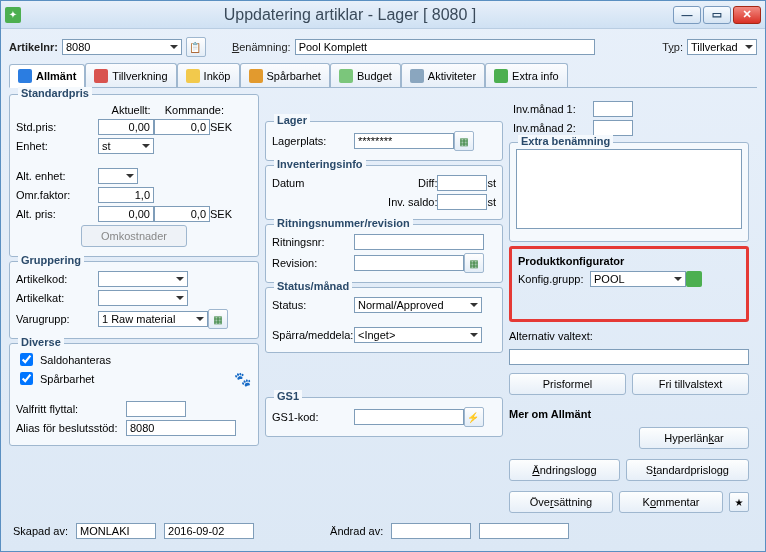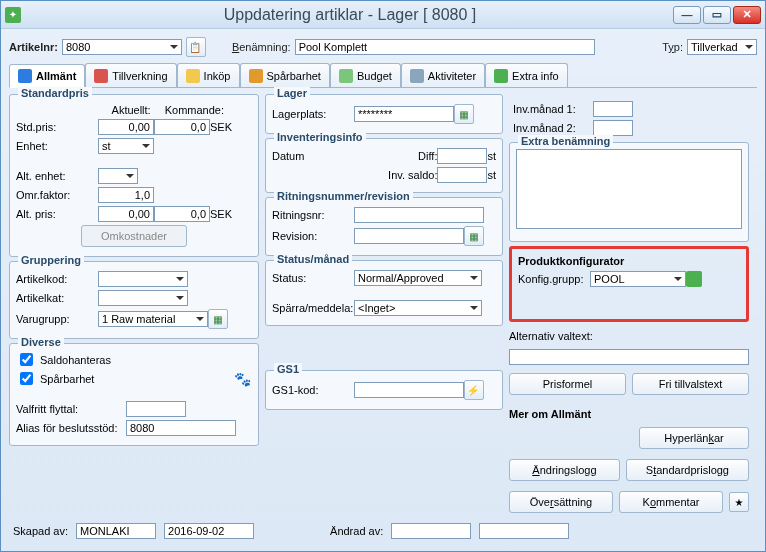--- a/index.html
+++ b/index.html
@@ -20,21 +20,21 @@
   .combo { display: inline-flex; align-items: center; position: relative; padding-right: 16px; overflow:hidden; white-space:nowrap;}
   .combo::after { content: ""; position: absolute; right: 3px; top: 5px; border: 4px solid transparent; border-top-color: #333; }
   .iconbtn { width: 20px; height: 20px; border: 1px solid #9fb7cf; background: linear-gradient(#fefefe,#e3edf7); border-radius:2px; display:inline-flex;align-items:center;justify-content:center; font-size:10px; }
   .tabs { display: flex; margin: 6px 0 6px; border-bottom: 1px solid #9fb7cf; }
   .tab { padding: 4px 8px; border: 1px solid #9fb7cf; border-bottom: none; background: linear-gradient(#fbfcfe,#e7eff8); display:flex;align-items:center;gap:4px; border-radius:3px 3px 0 0; }
   .tab.active { background: #fff; font-weight: bold; border-bottom: 1px solid #fff; position: relative; top: 1px; }
   .tab .ticon { width:14px; height:14px; display:inline-block; border-radius:2px;}
   .main { display: flex; gap: 6px; }
   .col { display: flex; flex-direction: column; gap: 4px; }
   .colL { width: 250px; }
-  .colM { width: 238px; }
+  .colM { width: 238px; margin-top: 27px; }
   .colR { width: 240px; }
   .group { border: 1px solid #9fb7cf; border-radius: 3px; padding: 6px 6px 6px; position: relative; background: #f5f9fd; }
   .group .gtitle { position: absolute; top: -8px; left: 8px; background: #f5f9fd; padding: 0 3px; font-weight: bold; color: #2a4a6a; }
   .frow { display: flex; align-items: center; margin: 3px 0; }
   .frow .l { width: 82px; }
   .frow input { width: 60px; text-align: left; }
   .num-right { text-align: right !important; }
   .btn { height: 22px; padding: 0 19px; border: 1px solid #9fb7cf; background: linear-gradient(#fdfefe,#e7eff8); border-radius:3px; display:inline-flex;align-items:center;justify-content:center; }
   .btn.disabled { color: #888; background: #eef2f7; }
   .chk { display:flex; align-items:center; gap:4px; }

